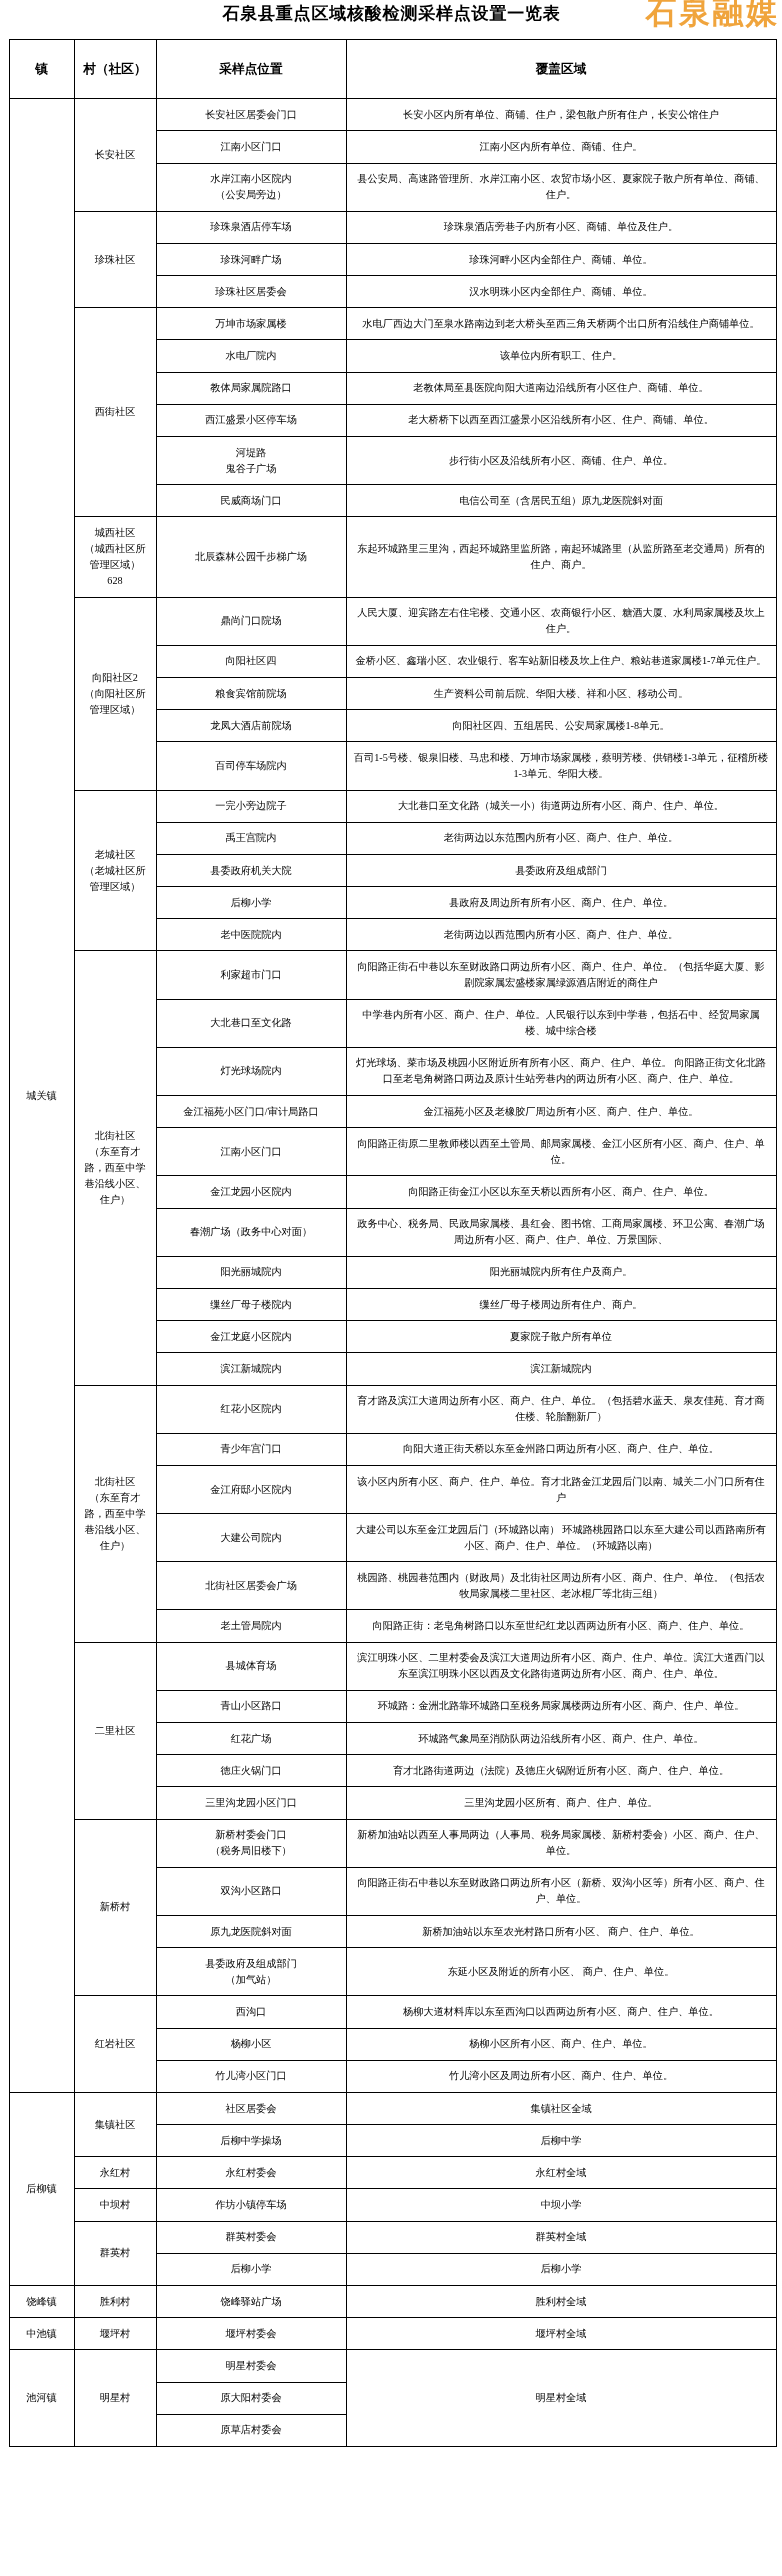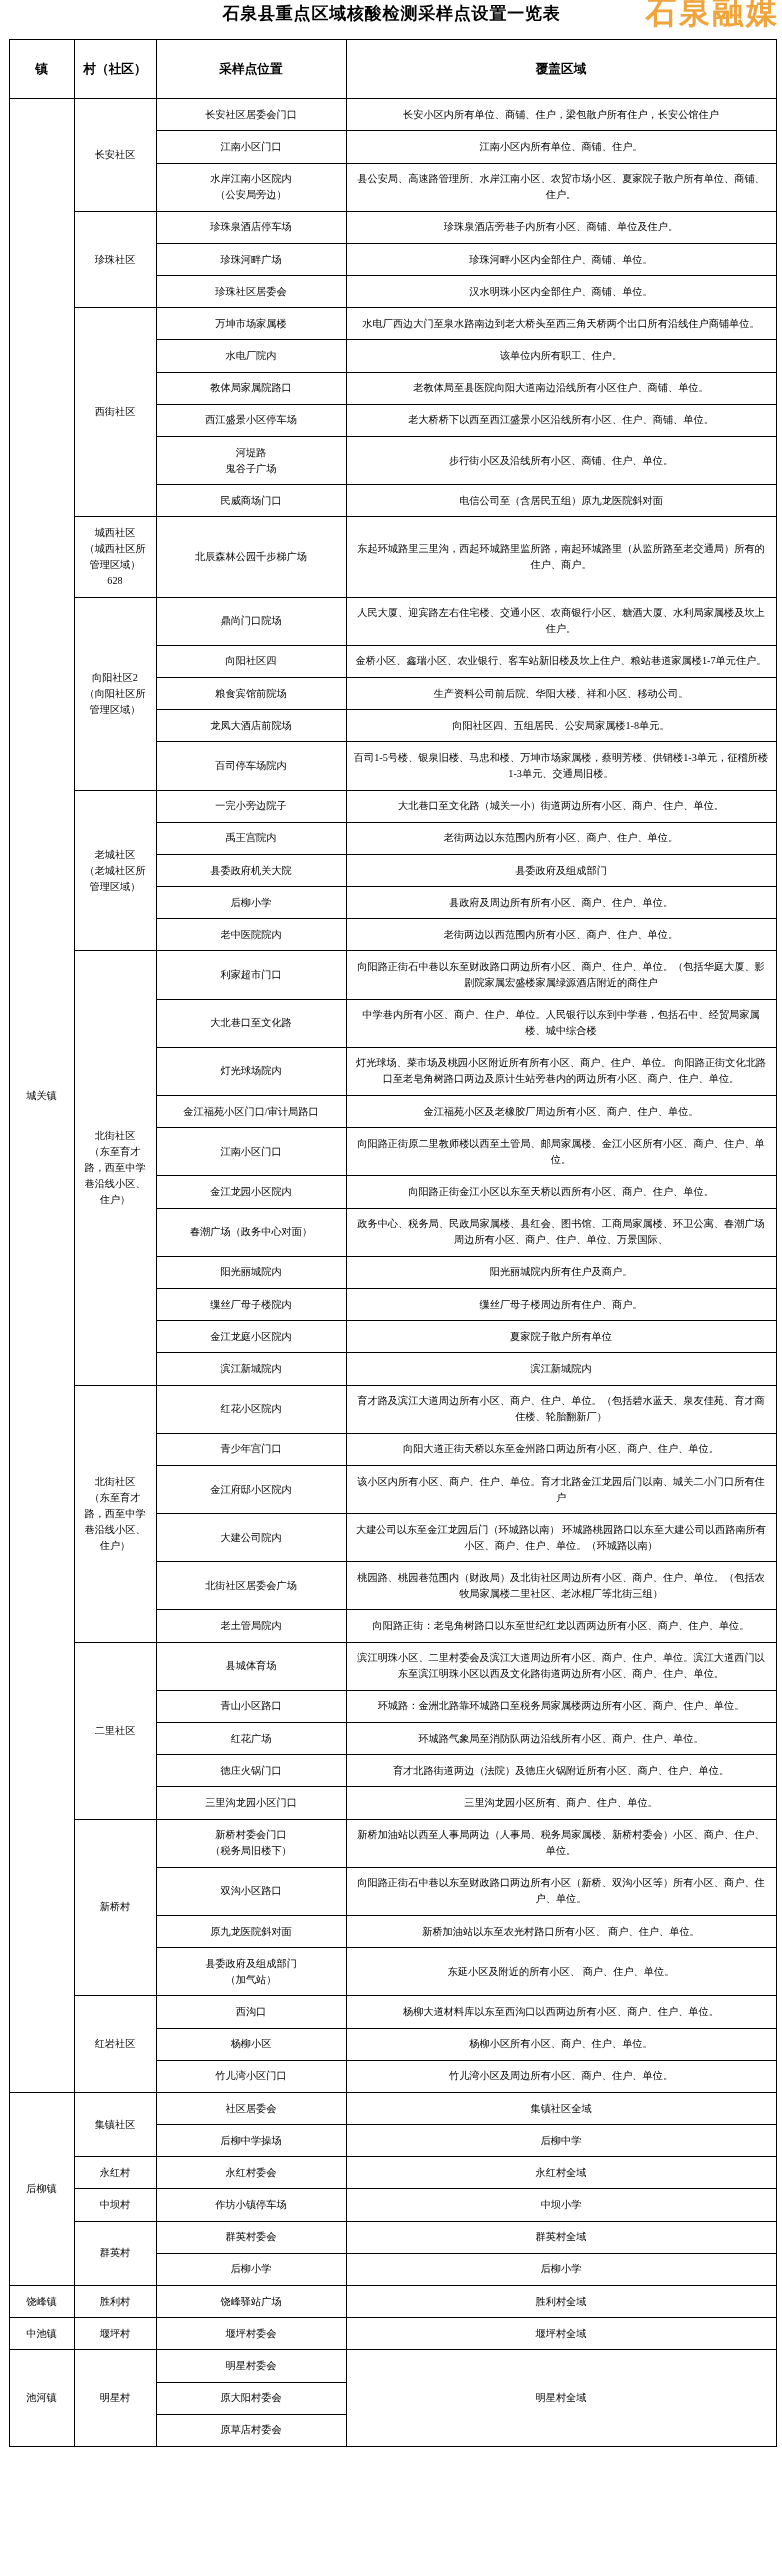--- a/index.html
+++ b/index.html
@@ -130,21 +130,21 @@
       <tr>
         <td class="loc">粮食宾馆前院场</td>
         <td class="cov">生产资料公司前后院、华阳大楼、祥和小区、移动公司。</td>
       </tr>
       <tr>
         <td class="loc">龙凤大酒店前院场</td>
         <td class="cov">向阳社区四、五组居民、公安局家属楼1-8单元。</td>
       </tr>
       <tr>
         <td class="loc">百司停车场院内</td>
-        <td class="cov">百司1-5号楼、银泉旧楼、马忠和楼、万坤市场家属楼，蔡明芳楼、供销楼1-3单元，征稽所楼1-3单元、交通局旧楼。</td>
+        <td class="cov">百司1-5号楼、银泉旧楼、马忠和楼、万坤市场家属楼，蔡明芳楼、供销楼1-3单元，征稽所楼1-3单元、华阳大楼。</td>
       </tr>
       <tr>
         <td class="village" rowspan="5">老城社区
 （老城社区所
 管理区域）</td>
         <td class="loc">一完小旁边院子</td>
         <td class="cov">大北巷口至文化路（城关一小）街道两边所有小区、商户、住户、单位。</td>
       </tr>
       <tr>
         <td class="loc">禹王宫院内</td>

